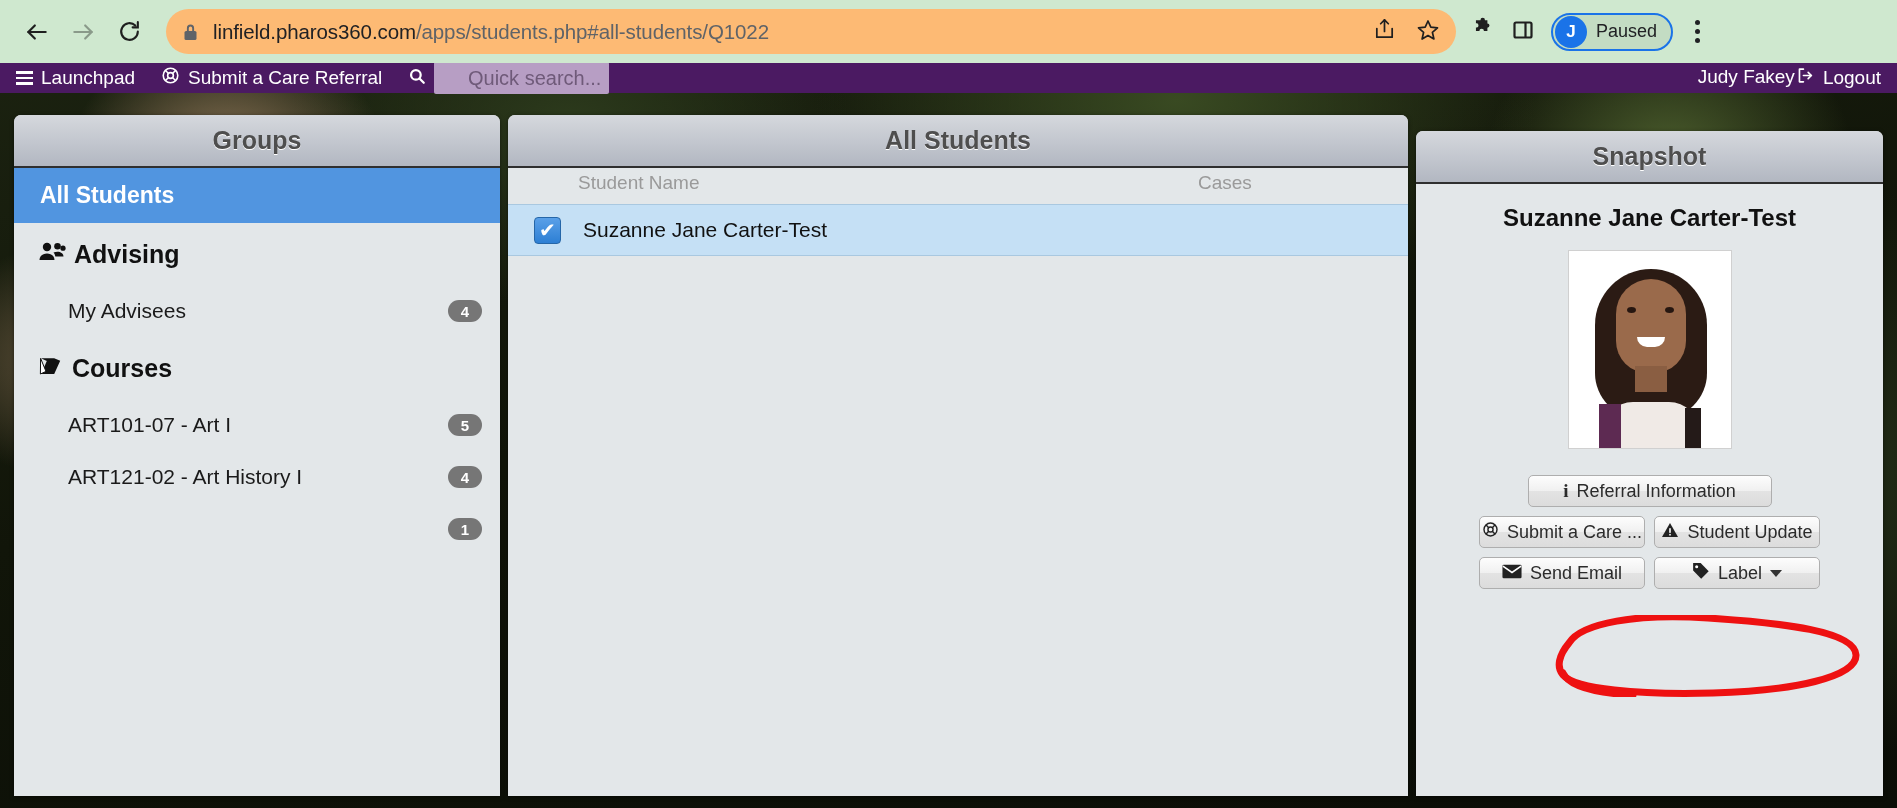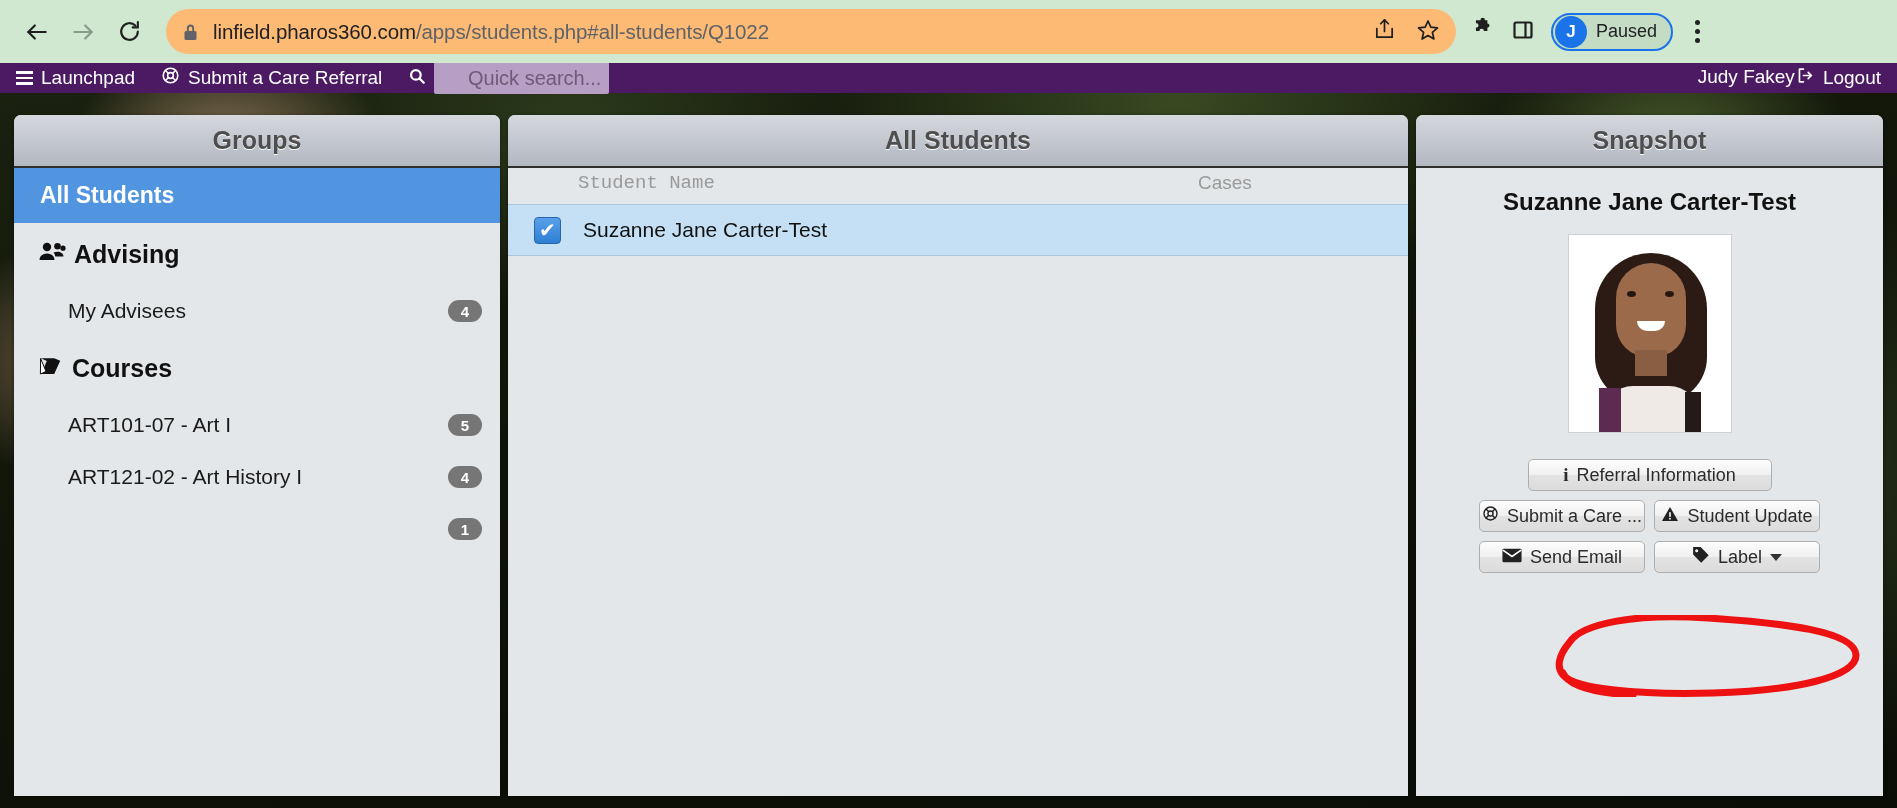--- a/index.html
+++ b/index.html
@@ -135,21 +135,21 @@
   .panel {
     background: #e3e7e9;
     border-radius: 7px 7px 0 0;
     display: flex;
     flex-direction: column;
     overflow: hidden;
     box-shadow: 0 1px 4px rgba(0,0,0,.5);
   }
   .panel-groups { width: 486px; }
   .panel-students { width: 900px; }
-  .panel-snapshot { flex: 1 1 auto; }
+  .panel-snapshot { flex: 1 1 auto; margin-top: 16px; }
 
   .panel-head {
     height: 53px;
     background: linear-gradient(to bottom, #d5d8dd 0%, #c2c6ce 55%, #b2b7c1 100%);
     border-bottom: 2px solid #2f2f2f;
     display: flex; align-items: center; justify-content: center;
     font-size: 25px;
     font-weight: bold;
     color: #4e4e4e;
     text-shadow: 0 1px 0 #fff;
@@ -240,21 +240,21 @@
   .search-glass {
     position: absolute; right: 12px; top: 50%; transform: translateY(-50%);
     font-size: 18px;
   }
   .col-headers {
     display: flex;
     padding: 4px 16px 10px 70px;
     font-size: 19px;
     color: #9a9a9a;
   }
-  .col-name { width: 620px; font-family: Liberation Mono, monospace; }
+  .col-name { width: 620px; }
   .student-row {
     display: flex; align-items: center;
     height: 52px;
     padding: 0 16px 0 26px;
     background: #c5e0f5;
     border-top: 1px solid #a9c8e0;
     border-bottom: 1px solid #a9c8e0;
     gap: 22px;
   }
   .checkbox {

